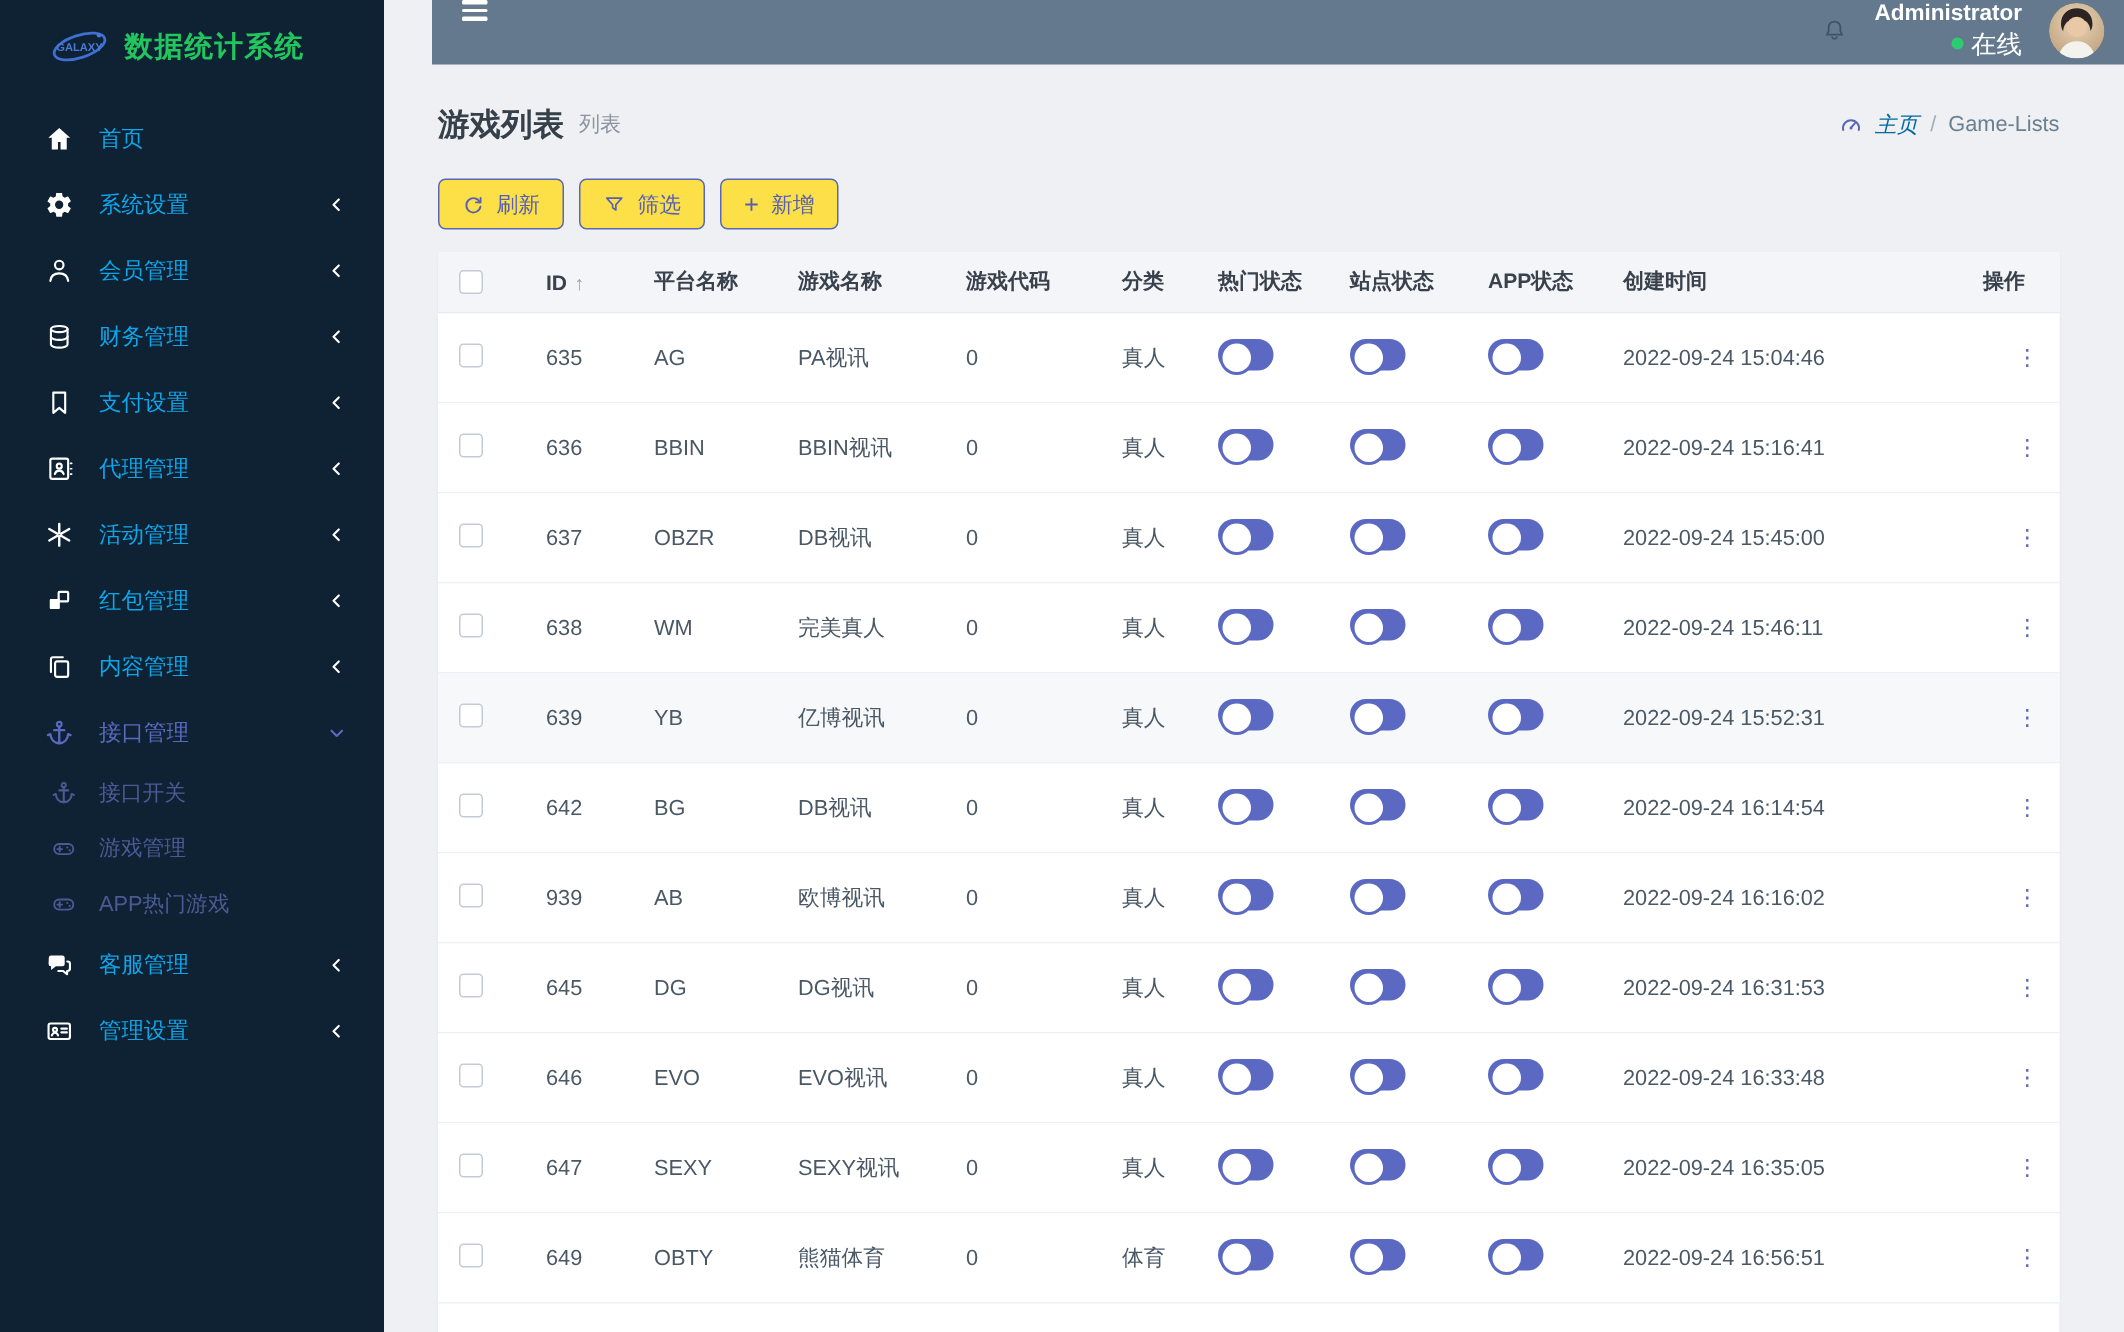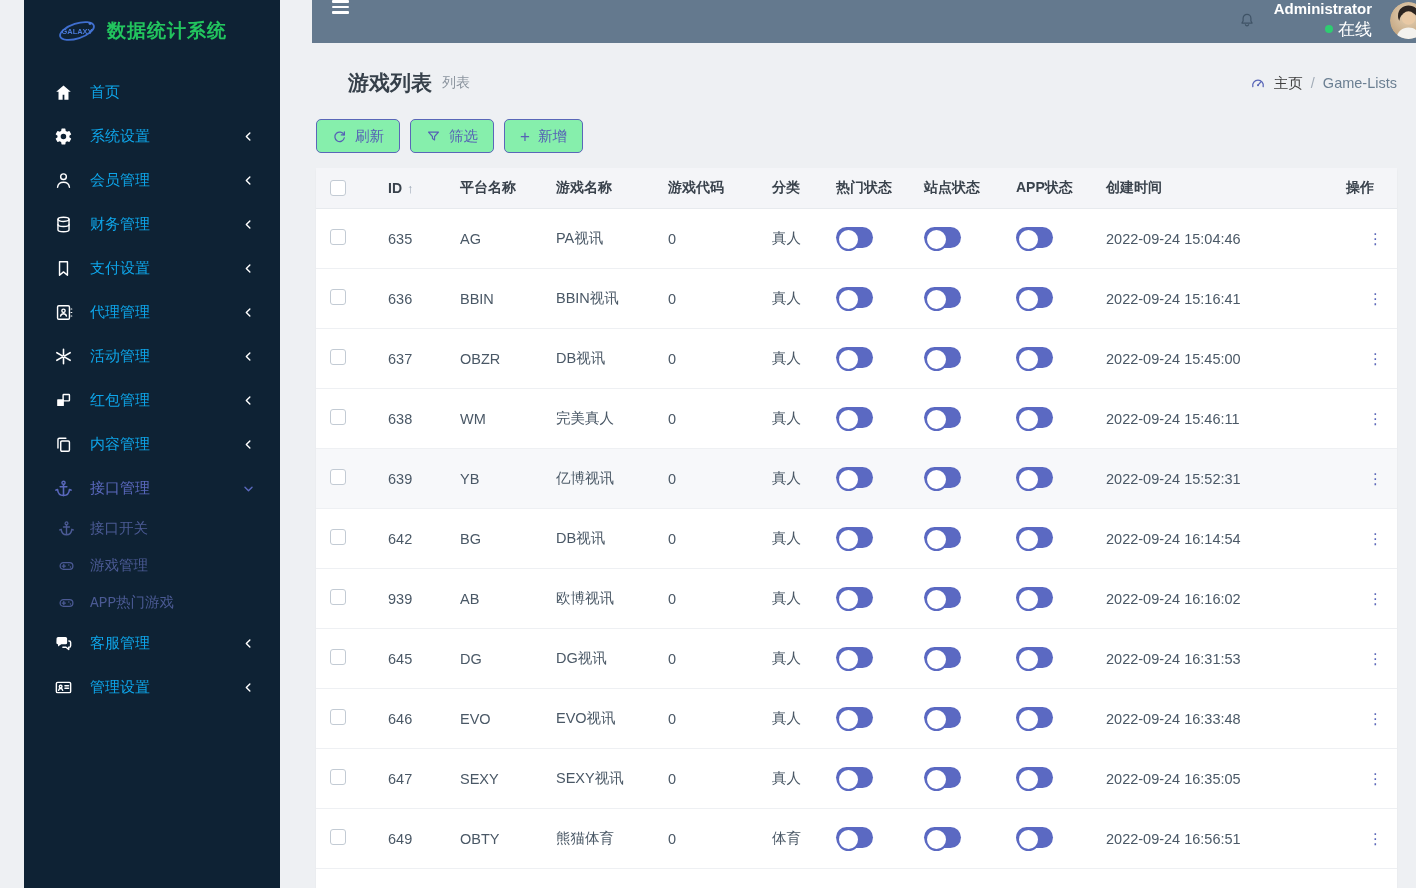--- a/index.html
+++ b/index.html
@@ -1,57 +1,57 @@
 <!DOCTYPE html>
 <html><head>
 <meta charset="utf-8">
 <style>
   * { margin:0; padding:0; box-sizing:border-box; }
   html,body { width:1416px; height:888px; overflow:hidden; font-family:"Liberation Sans","DejaVu Sans",sans-serif; background:#eef0f3; }
   .app { display:flex; width:100%; height:100%; }
 
   
-  .sidebar { width:256px; min-width:256px; height:100%; background:#0e2234; color:#fff; overflow:hidden;margin-left:24px; }
+  .sidebar { width:256px; min-width:256px; height:100%; background:#0e2234; color:#fff; overflow:hidden; }
   .logo { height:62px; display:flex; align-items:center; padding-left:32px; gap:9px; }
   .logo-mark { width:42px; height:26px; }
   .logo-title { font-size:19px; color:#22c55e; letter-spacing:1px; font-weight:600; }
   .nav { padding-top:8px; }
   .nav-item { display:flex; align-items:center; height:44px; padding:0 22px 0 30px; gap:17px; font-size:15px; color:#0ea5e9; cursor:pointer; }
   .nav-item .icon { width:19px; height:19px; color:#fff; flex:0 0 19px; }
   .nav-item .chev { margin-left:auto; width:13px; height:13px; color:#fff; }
   .nav-item.active { color:#5a68bd; }
   .nav-item.active .icon, .nav-item.active .chev { color:#5a68bd; }
-  .subnav .nav-item { height:37px; padding-left:34px; font-size:14.5px; color:#4b5a94; gap:15px;font-family:Liberation Mono, monospace; }
+  .subnav .nav-item { height:37px; padding-left:34px; font-size:14.5px; color:#4b5a94; gap:15px; }
   .subnav .nav-item .icon { color:#4b5a94; width:17px; height:17px; flex:0 0 17px; }
 
   
   .main { flex:1; display:flex; flex-direction:column; height:100%; }
   .topbar { height:43px; background:#64798e; display:flex; align-items:flex-start; padding:0 14px 16px 20px; flex:0 0 43px;margin-left:32px; }
   .hamburger { width:17px; cursor:pointer; display:flex; flex-direction:column; gap:3px; }
   .hamburger span { display:block; height:2.6px; background:#fff; border-radius:1px; }
   .topbar-right { margin-left:auto; display:flex; align-items:center; gap:18px; }
   .bell { width:18px; height:19px; color:#3f5366; cursor:pointer; }
   .userblock { text-align:right; line-height:1.25; }
   .username { color:#fff; font-size:15px; font-weight:700; }
   .userstatus { color:#fff; font-size:17px; display:flex; align-items:center; justify-content:flex-end; gap:5px; }
   .dot { width:8px; height:8px; border-radius:50%; background:#2ecc71; display:inline-block; }
   .avatar { width:37px; height:37px; border-radius:50%; overflow:hidden; cursor:pointer; flex:0 0 37px; }
 
   .content { flex:1; padding:26px 44px 0 36px; overflow:hidden; }
-  .page-head { display:flex; align-items:center;margin-left:32px; }
+  .page-head { display:flex; align-items:center; }
   .page-title { font-size:21px; color:#36404a; font-weight:600; }
   .page-subtitle { font-size:14px; color:#8b949e; margin-left:10px; font-weight:400; }
   .breadcrumb { margin-left:auto; display:flex; align-items:center; gap:8px; font-size:14.5px; }
   .bc-icon { width:16px; height:16px; color:#5a67b8; }
-  .bc-home { color:#404040; text-decoration:none; cursor:pointer; }
+  .bc-home { color:#0369a1; text-decoration:none; cursor:pointer;font-style:italic; }
   .bc-sep { color:#a3adb8; }
   .bc-current { color:#6b7f92; }
 
   .toolbar { margin-top:22px; display:flex; align-items:center; }
-  .btn { display:inline-flex; align-items:center; gap:8px; border:1px solid #5a67b8; color:#5661b5; background:#86efac; border-radius:5px; padding:0 15px; height:34px; font-size:14.5px; cursor:pointer; }
+  .btn { display:inline-flex; align-items:center; gap:8px; border:1px solid #5a67b8; color:#5661b5; background:#fde047; border-radius:5px; padding:0 15px; height:34px; font-size:14.5px; cursor:pointer; }
   .btn + .btn { margin-left:10px; }
   .btn .icon { width:15px; height:15px; }
   .btn-add { margin-left:auto; }
   .plus { font-size:17px; line-height:1; font-weight:400; }
 
   
   .card { margin-top:15px; background:#fff; border-radius:3px; box-shadow:0 1px 2px rgba(20,30,50,.05); padding-bottom:40px; }
   .tr { display:grid; grid-template-columns:64px 72px 96px 112px 104px 64px 88px 92px 90px 240px 1fr; align-items:center; }
   .thead { background:#f4f5f8; height:41px; border-bottom:1px solid #e7eaee; }
   .th { font-size:14px; font-weight:700; color:#39424c; padding:0 8px; display:flex; align-items:center; gap:5px; }

